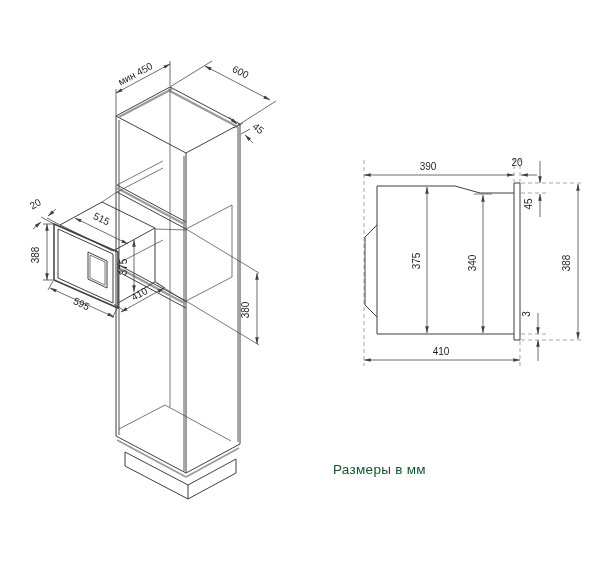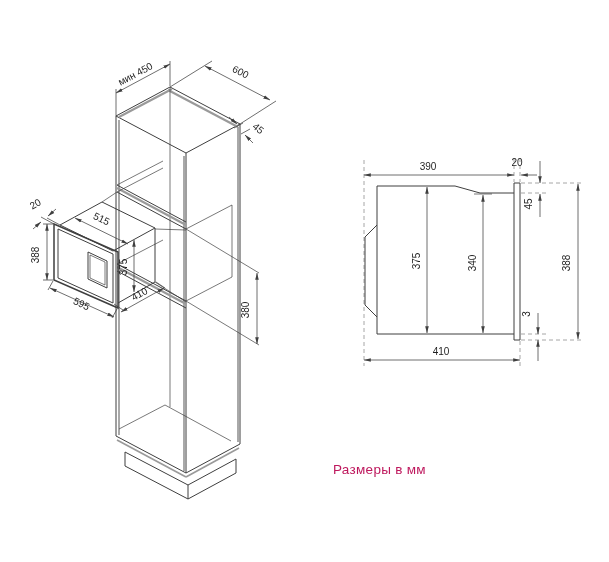--- a/index.html
+++ b/index.html
@@ -11,21 +11,21 @@
   .stage{position:absolute;left:0;top:0;width:609px;height:562px;}
   svg{display:block;}
   .ln{fill:none;stroke:var(--line);stroke-width:1;stroke-linejoin:miter;stroke-linecap:butt;}
   .bold{fill:none;stroke:var(--line);stroke-width:1.5;}
   .g{fill:none;stroke:var(--accent_gray);stroke-width:2.2;}
   .g2{fill:none;stroke:var(--accent_gray);stroke-width:1.7;}
   .thin{fill:none;stroke:var(--line);stroke-width:0.7;}
   .dim{fill:none;stroke:var(--line);stroke-width:0.75;}
   .dash{fill:none;stroke:var(--dash);stroke-width:0.75;stroke-dasharray:4 3;}
   text{font-family:"Liberation Sans", sans-serif;font-size:10px;fill:var(--text);}
-  .caption{position:absolute;left:333px;top:462px;font-size:13.5px;color:#be185d;letter-spacing:.3px;}
+  .caption{position:absolute;left:333px;top:462px;font-size:13.5px;color:#14532d;letter-spacing:.3px;}
 </style>
 </head>
 <body>
 
 <div class="stage">
 <svg width="609" height="562" viewBox="0 0 609 562">
   <defs>
     <marker id="ar" viewBox="0 0 7 7" refX="6.8" refY="3.5" markerWidth="7" markerHeight="7" orient="auto-start-reverse" markerUnits="userSpaceOnUse">
       <path d="M0,1.7 L7,3.5 L0,5.3 Z" fill="#3f3f3f"></path>
     </marker>

